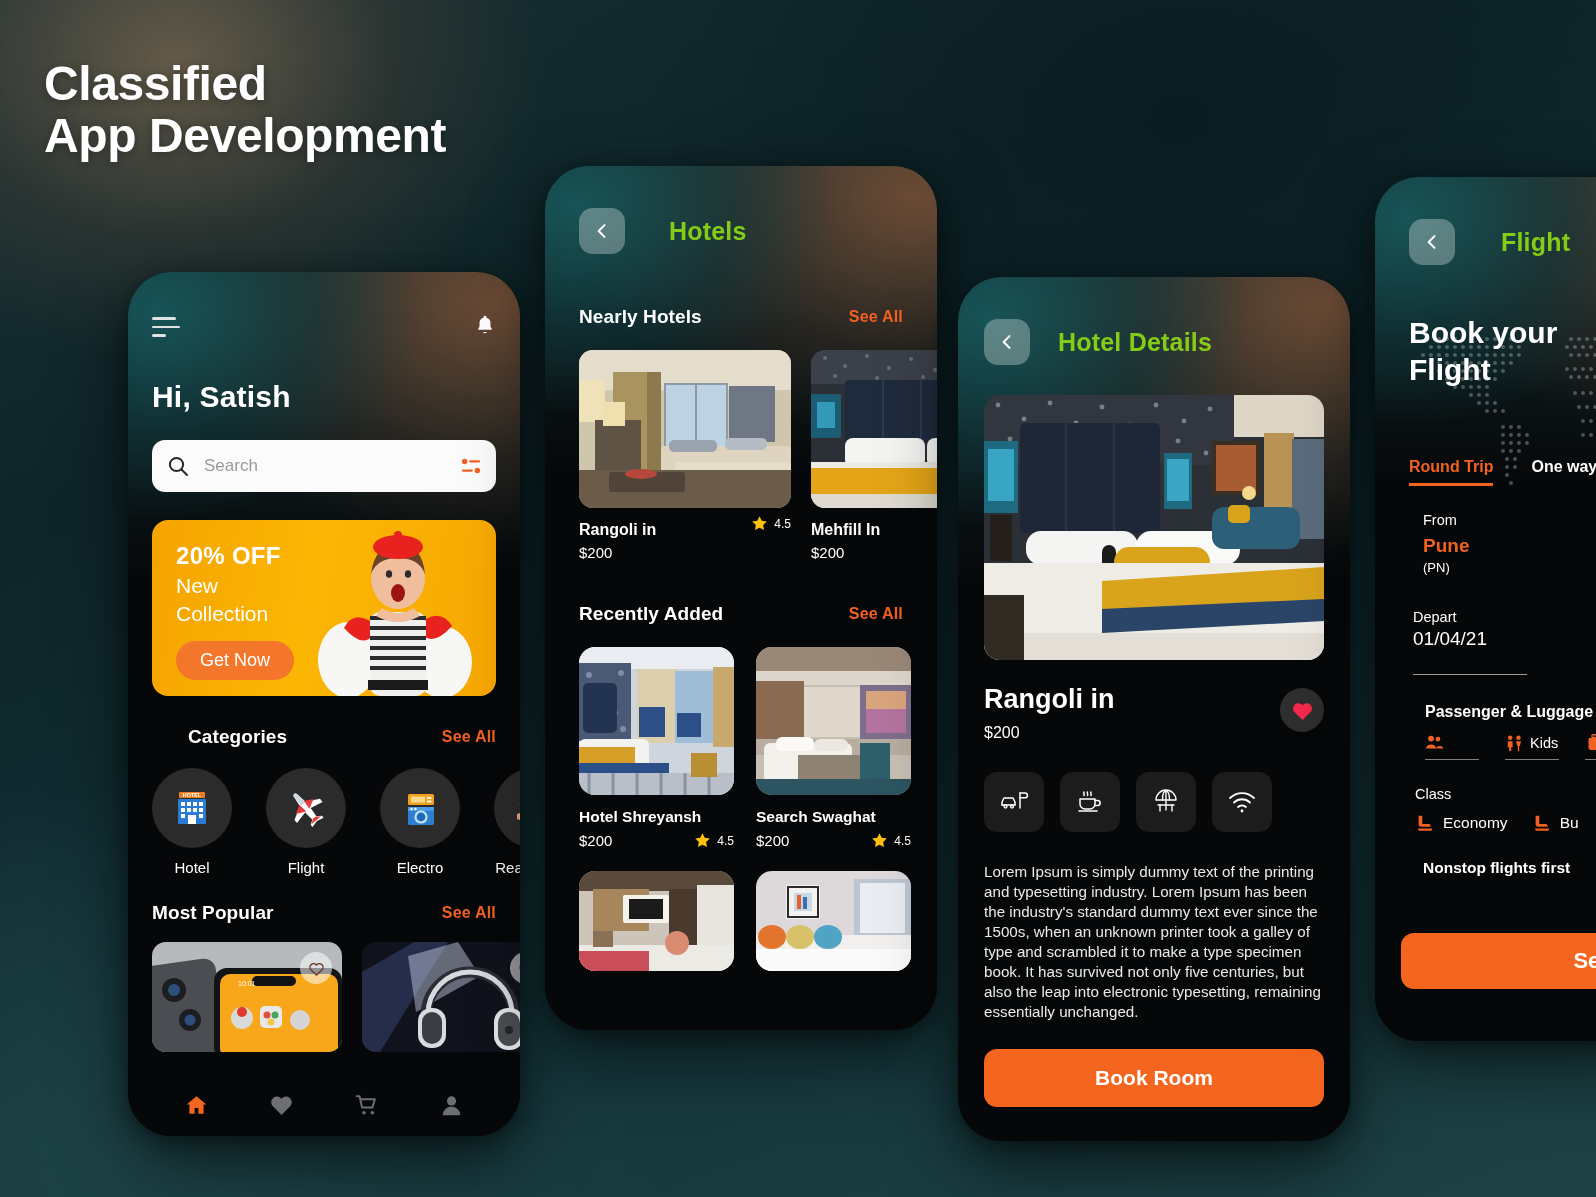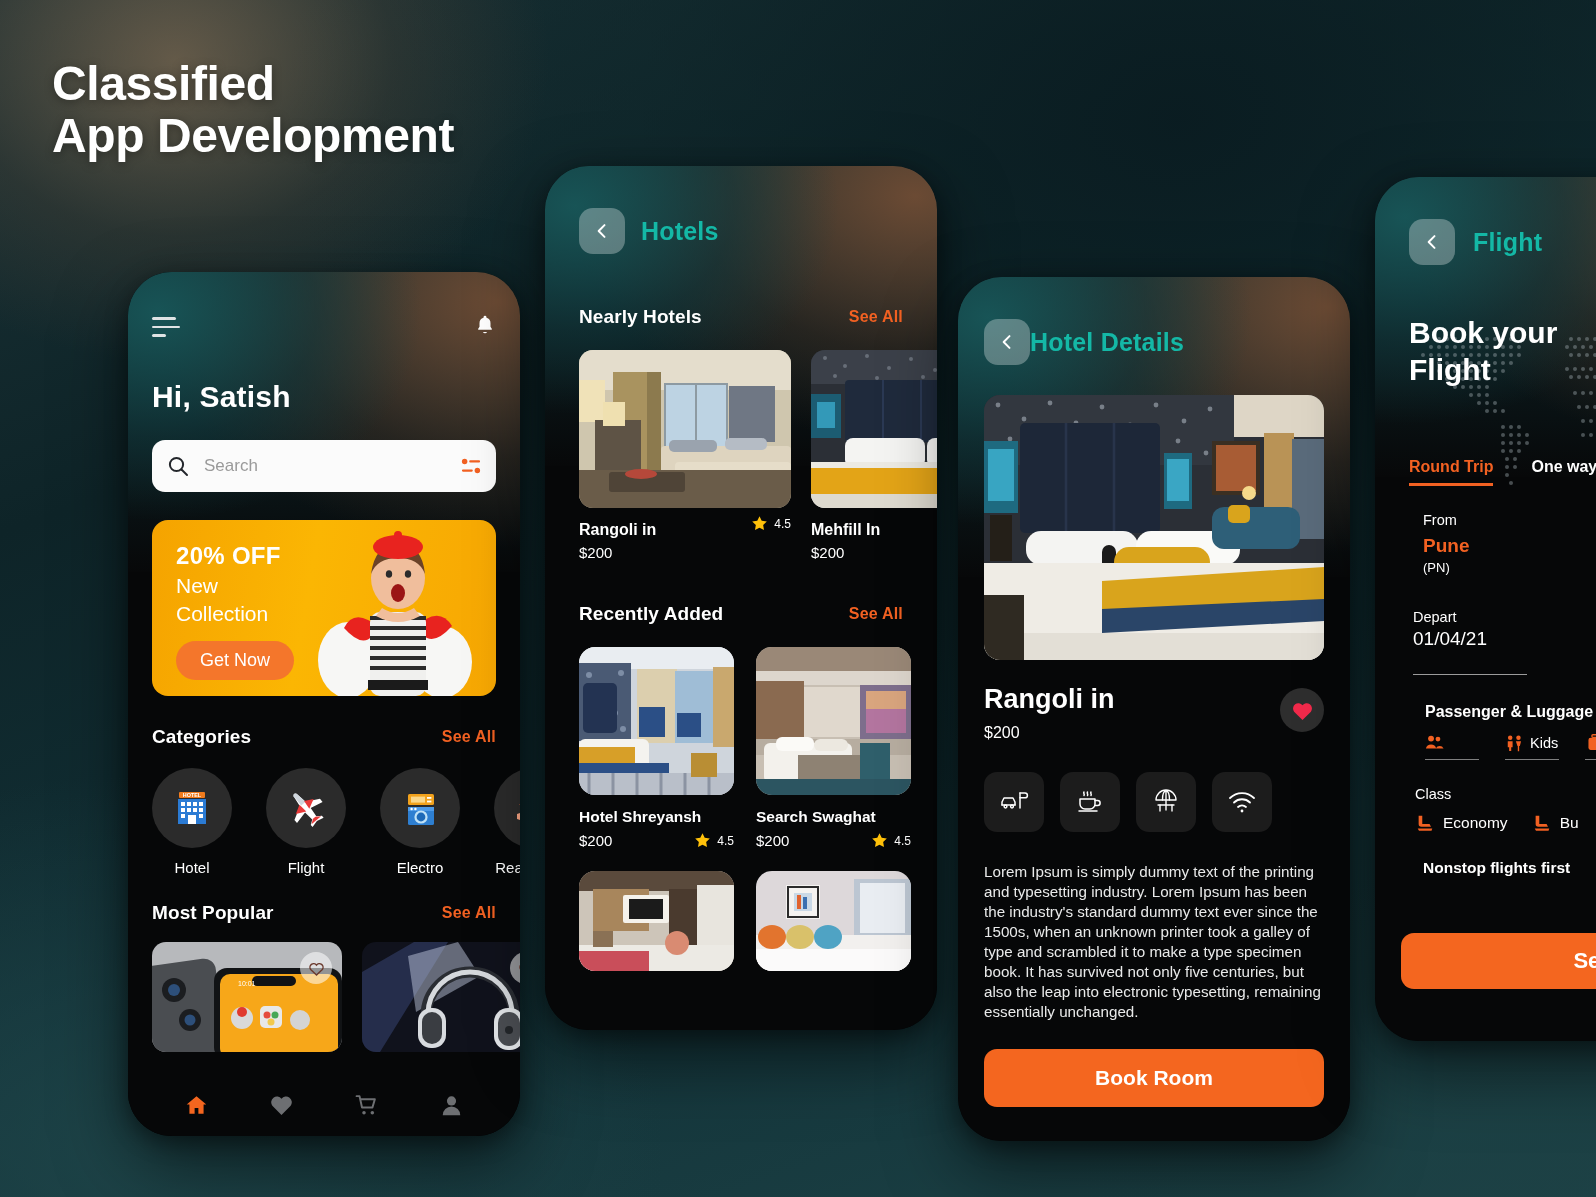--- a/index.html
+++ b/index.html
@@ -52,21 +52,21 @@
   .see-all { color:#F26122; font-size:16px; font-weight:700; letter-spacing:.2px; }
   .sect-title { color:#fff; font-size:19px; font-weight:700; letter-spacing:.1px; }
 
   .back-btn {
     width:46px; height:46px; border-radius:14px;
     background:rgba(255,255,255,0.30);
     display:flex; align-items:center; justify-content:center;
     flex:none;
   }
   .back-btn svg { width:20px; height:20px; }
-  .scr-title { color:#14b8a6; font-size:25px; font-weight:700; letter-spacing:.2px; }
+  .scr-title { color:#84cc16; font-size:25px; font-weight:700; letter-spacing:.2px;margin-left:28px; }
 
   
   #phone-home .pad { position:absolute; left:0; right:0; top:0; padding:0 24px; }
   .home-top { padding-top:40px; }
   .burger { width:28px; height:20px; display:flex; flex-direction:column; justify-content:space-between; }
   .burger i { display:block; height:2.6px; background:#dfe3e4; border-radius:2px; }
   .burger i:nth-child(1){ width:24px; }
   .burger i:nth-child(2){ width:28px; }
   .burger i:nth-child(3){ width:14px; }
   .bell svg { width:22px; height:26px; fill:#fff; }
@@ -92,21 +92,21 @@
   .promo-txt { position:absolute; left:24px; top:22px; }
   .promo-off { color:#fff; font-size:24px; font-weight:800; letter-spacing:.3px; }
   .promo-sub { color:#fff; font-size:21px; font-weight:400; line-height:1.12; margin-top:4px; }
   .promo-btn {
     position:absolute; left:24px; bottom:16px;
     background:#F4762B; color:#fff; border:0; font-family:inherit;
     font-size:18px; font-weight:500; padding:9px 24px; border-radius:22px;
   }
   .promo-girl { position:absolute; right:-4px; bottom:0; width:208px; height:176px; }
 
-  .cat-head { margin-top:30px; }
+  .cat-head { margin-top:30px;margin-left:36px; }
   .cat-strip { margin-top:20px; display:flex; gap:34px; }
   .cat { width:80px; flex:none; text-align:center; }
   .cat-circle {
     width:80px; height:80px; border-radius:50%; background:#2b2b2b;
     display:flex; align-items:center; justify-content:center;
   }
   .cat-circle svg { width:42px; height:42px; }
   .cat-label { color:#fff; font-size:15px; margin-top:11px; white-space:nowrap; font-weight:400; }
 
   .pop-head { margin-top:26px; }
@@ -201,21 +201,21 @@
   .fl-nonstop { color:#fff; font-size:15.5px; font-weight:700; margin-top:26px; padding-left:14px; }
   .serch-btn {
     position:absolute; left:26px; right:-40px; bottom:52px; height:56px;
     background:#F4661F; color:#fff; border:0; border-radius:13px;
     font-family:inherit; font-size:22px; font-weight:700;
     display:flex; align-items:center; justify-content:center;
   }
 
   
   .page-title {
-    position:absolute; left:52px; top:58px;
+    position:absolute; left:44px; top:58px;
     color:#fff; font-size:48px; font-weight:800; line-height:1.08; letter-spacing:-0.4px;
     text-shadow:0 2px 10px rgba(0,0,0,.35);
   }
 </style>
 </head>
 <body>
 
 <div class="bg"></div>
 <div class="bg2"></div>
 

